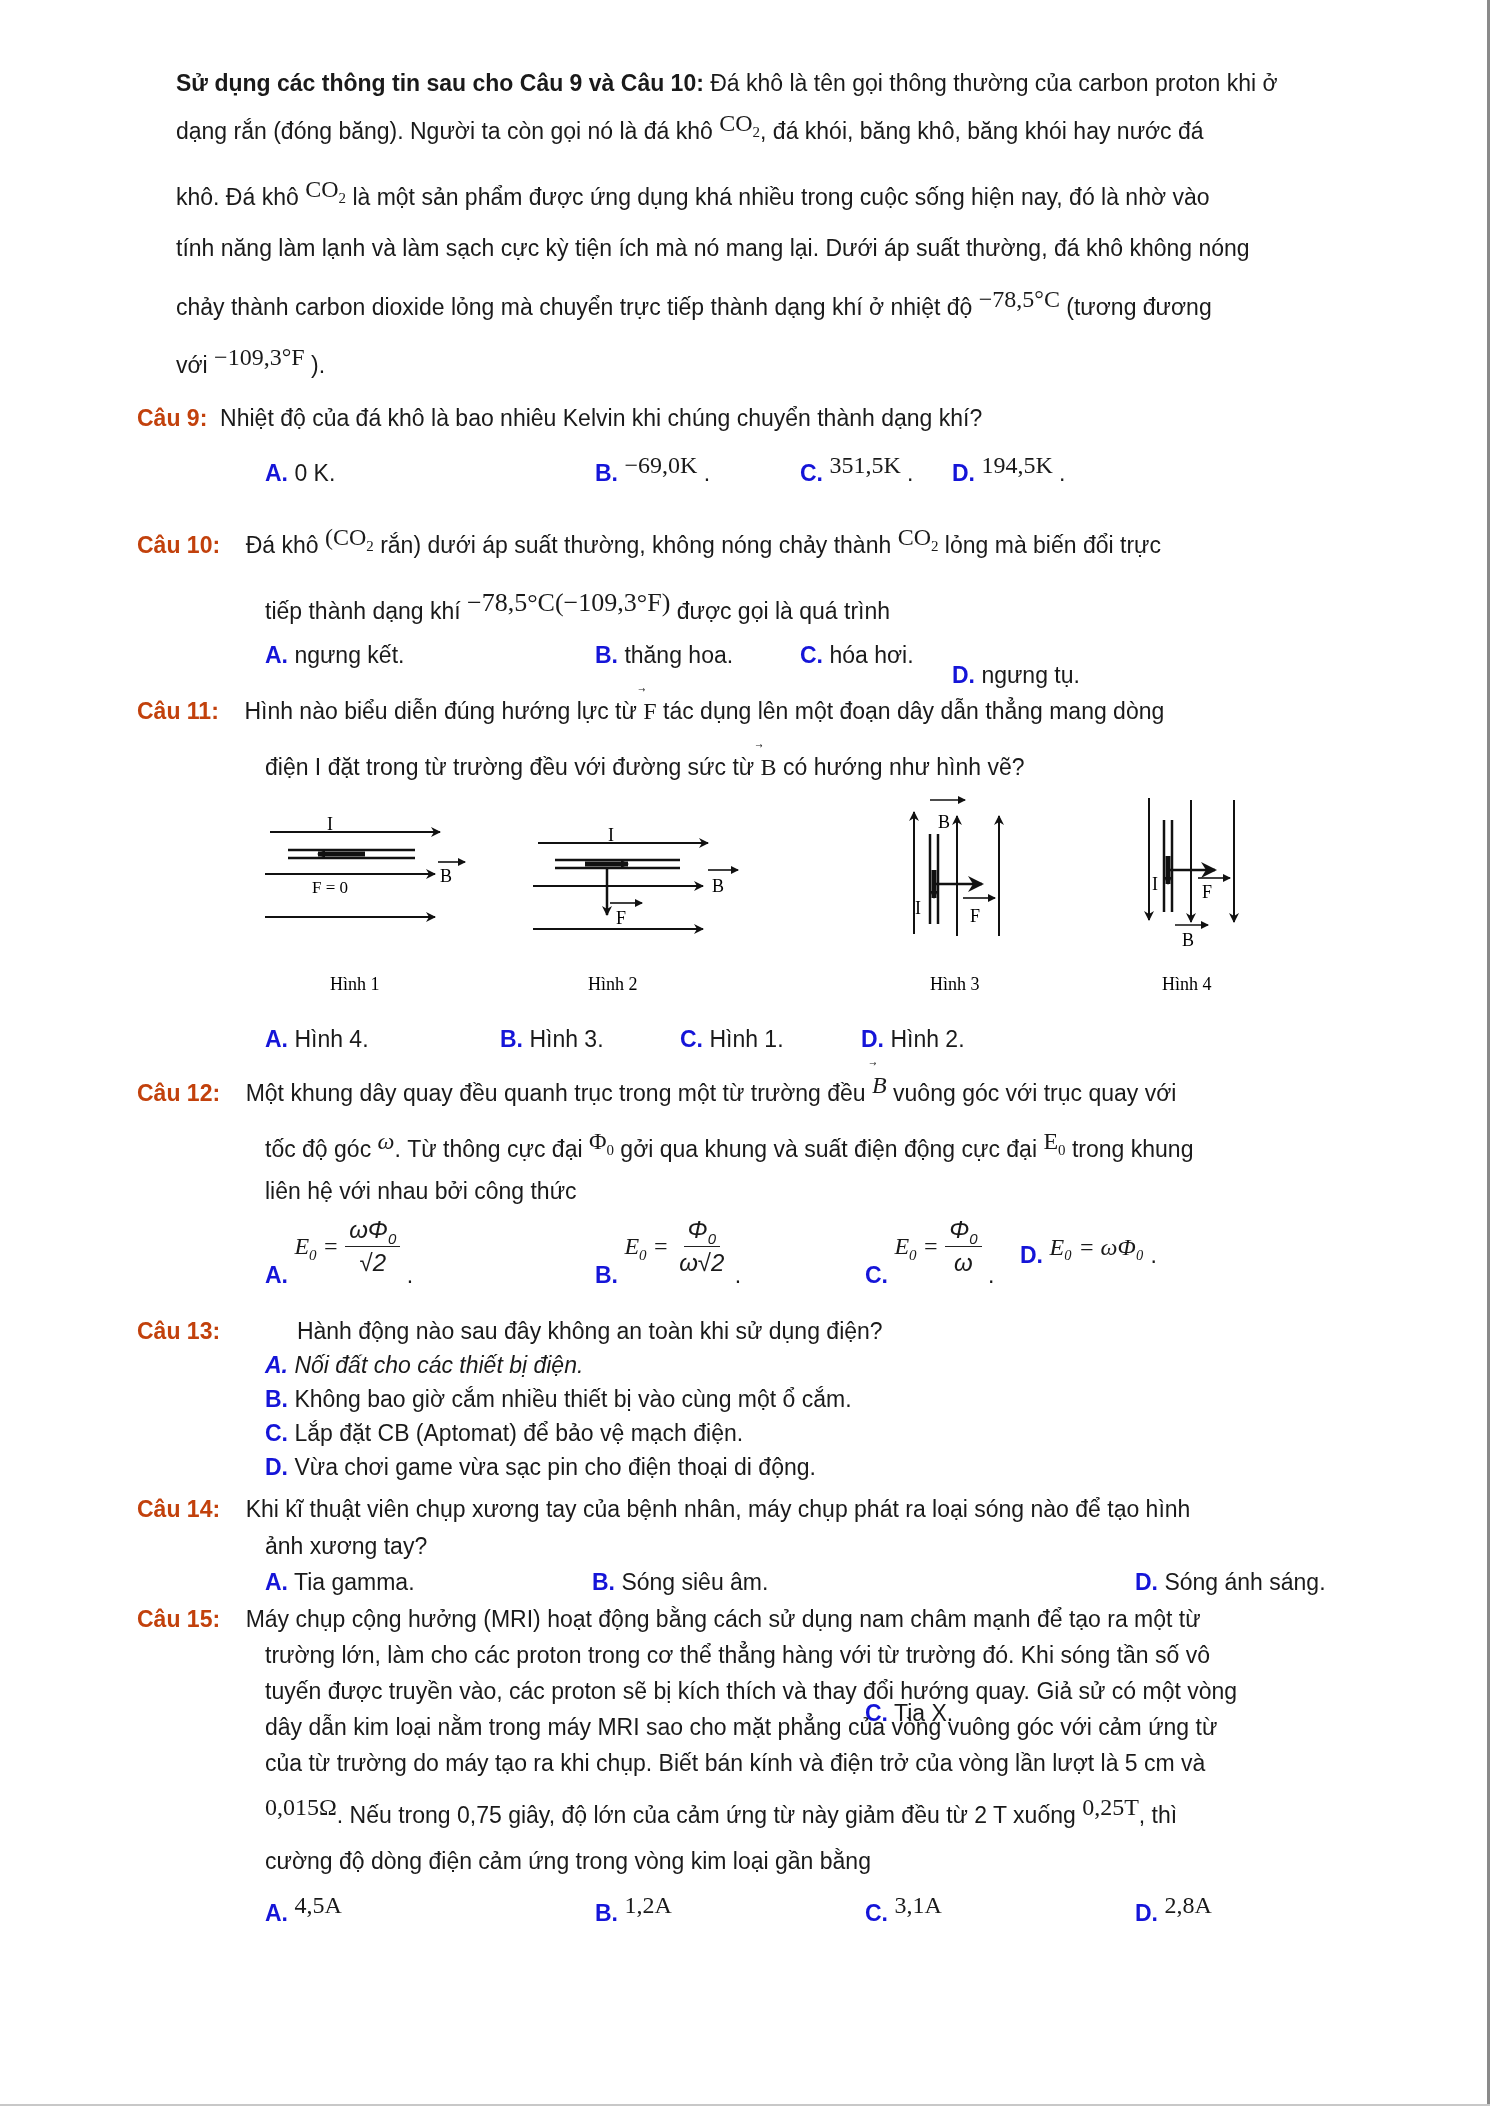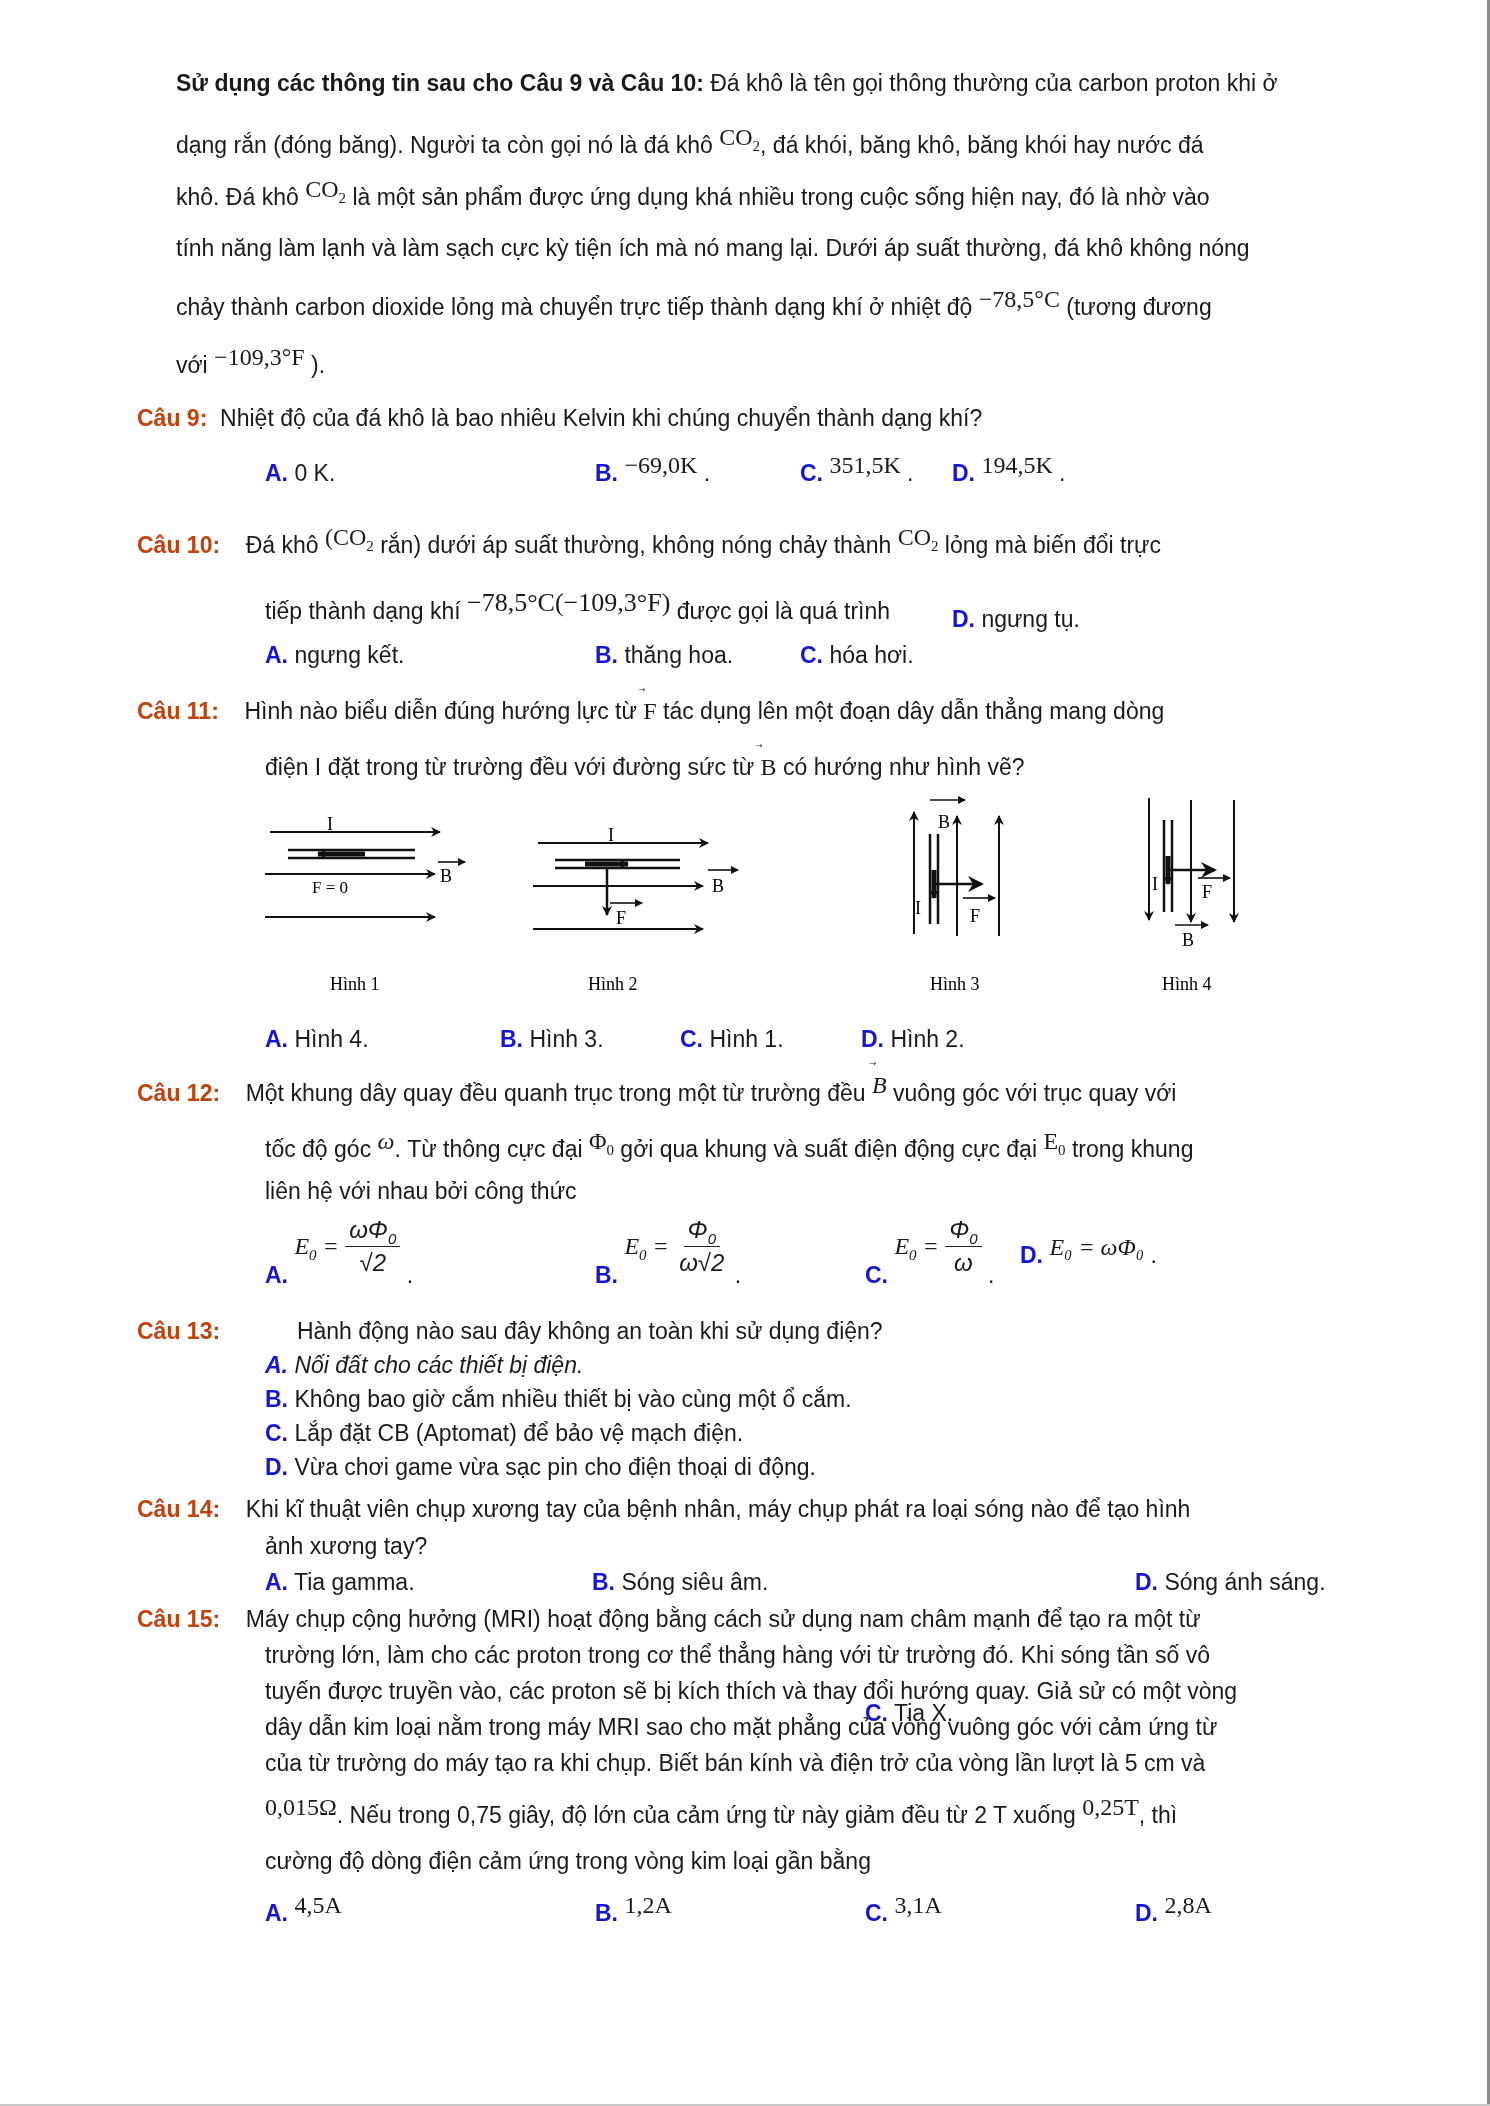--- a/index.html
+++ b/index.html
@@ -28,21 +28,21 @@
 </head>
 <body>
 
 <div class="page-border"></div>
 <div class="page-bottom"></div>
 
 <div>
   <div class="line" style="left:176px;top:68px;">
     <b>Sử dụng các thông tin sau cho Câu 9 và Câu 10:</b><span> Đá khô là tên gọi thông thường của carbon proton khi ở</span>
   </div>
-  <div class="line" style="left:176px;top:130px;">
+  <div class="line" style="left:176px;top:116px;">
     <span>dạng rắn (đóng băng). Người ta còn gọi nó là đá khô</span>
     <span class="math mathraise"><span>CO</span><span class="sub">2</span></span><span>, đá khói, băng khô, băng khói hay nước đá</span>
   </div>
   <div class="line" style="left:176px;top:182px;">
     <span>khô. Đá khô</span>
     <span class="math mathraise"><span>CO</span><span class="sub">2</span></span>
     <span>là một sản phẩm được ứng dụng khá nhiều trong cuộc sống hiện nay, đó là nhờ vào</span>
   </div>
   <div class="line" style="left:176px;top:233px;">tính năng làm lạnh và làm sạch cực kỳ tiện ích mà nó mang lại. Dưới áp suất thường, đá khô không nóng</div>
   <div class="line" style="left:176px;top:292px;">
@@ -78,21 +78,21 @@
     <span>lỏng mà biến đổi trực</span>
   </div>
   <div class="line" style="left:265px;top:596px;">
     <span>tiếp thành dạng khí</span>
     <span class="math mathraise" style="font-size:26px;">−78,5°C(−109,3°F)</span>
     <span>được gọi là quá trình</span>
   </div>
   <div class="line" style="left:265px;top:640px;"><span class="opt">A.</span> <span>ngưng kết.</span></div>
   <div class="line" style="left:595px;top:640px;"><span class="opt">B.</span> <span>thăng hoa.</span></div>
   <div class="line" style="left:800px;top:640px;"><span class="opt">C.</span> <span>hóa hơi.</span></div>
-  <div class="line" style="left:952px;top:604px;"><span class="opt">D.</span> <span>ngưng tụ.</span></div>
+  <div class="line" style="left:952px;top:660px;"><span class="opt">D.</span> <span>ngưng tụ.</span></div>
 </div>
 
 <div>
   <div class="line" style="left:137px;top:696px;">
     <span class="q">Câu 11:</span>&nbsp;&nbsp;&nbsp;
     <span>Hình nào biểu diễn đúng hướng lực từ</span>
     <span class="math vec">F</span>
     <span>tác dụng lên một đoạn dây dẫn thẳng mang dòng</span>
   </div>
   <div class="line" style="left:265px;top:752px;">

